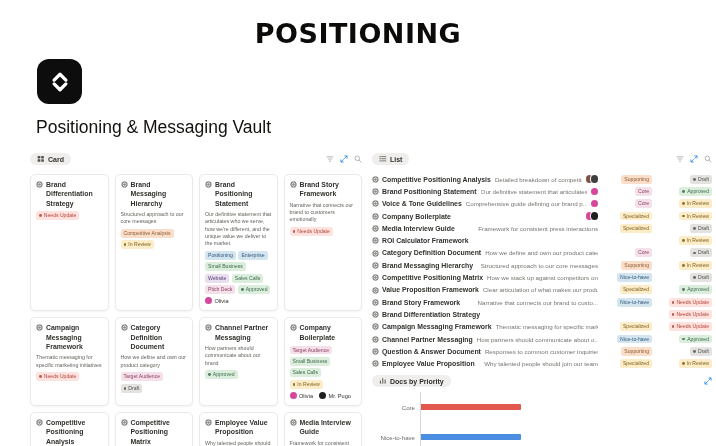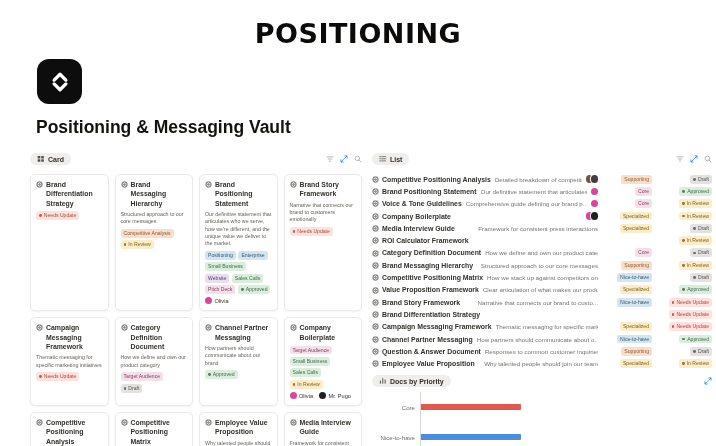--- a/index.html
+++ b/index.html
@@ -13,21 +13,21 @@
   .page-title{
     text-align:center;margin-top:18px;font-family:"DejaVu Sans", sans-serif;
     font-weight:800;font-size:27px;letter-spacing:.5px;color:#0c0b0a;
   }
   .vault-icon{
     width:45px;height:45px;border-radius:12px;background:#0d0d0d;
     margin:10px 0 0 37px;display:flex;align-items:center;justify-content:center;
   }
   .vault-icon svg{width:30px;height:30px;display:block;}
   .vault-heading{
-    margin:13px 4px 0 36px;font-size:17.5px;font-weight:700;color:#14120e;
+    margin:13px 4px 0 36px;font-size:17.5px;font-weight:400;color:#14120e;
   }
 
   .columns{display:flex;gap:10px;margin:12px 4px 0 30px;}
   .panel.card-panel{width:332px;flex:none;}
   .panel.list-panel{flex:1;min-width:0;}
 
   .view-header{display:flex;align-items:center;justify-content:space-between;height:18px;}
   .view-tab{
     display:inline-flex;align-items:center;gap:3.5px;background:#efeeec;
     border-radius:10px;padding:2.5px 7px;font-size:7px;font-weight:700;color:#32302c;cursor:pointer;

